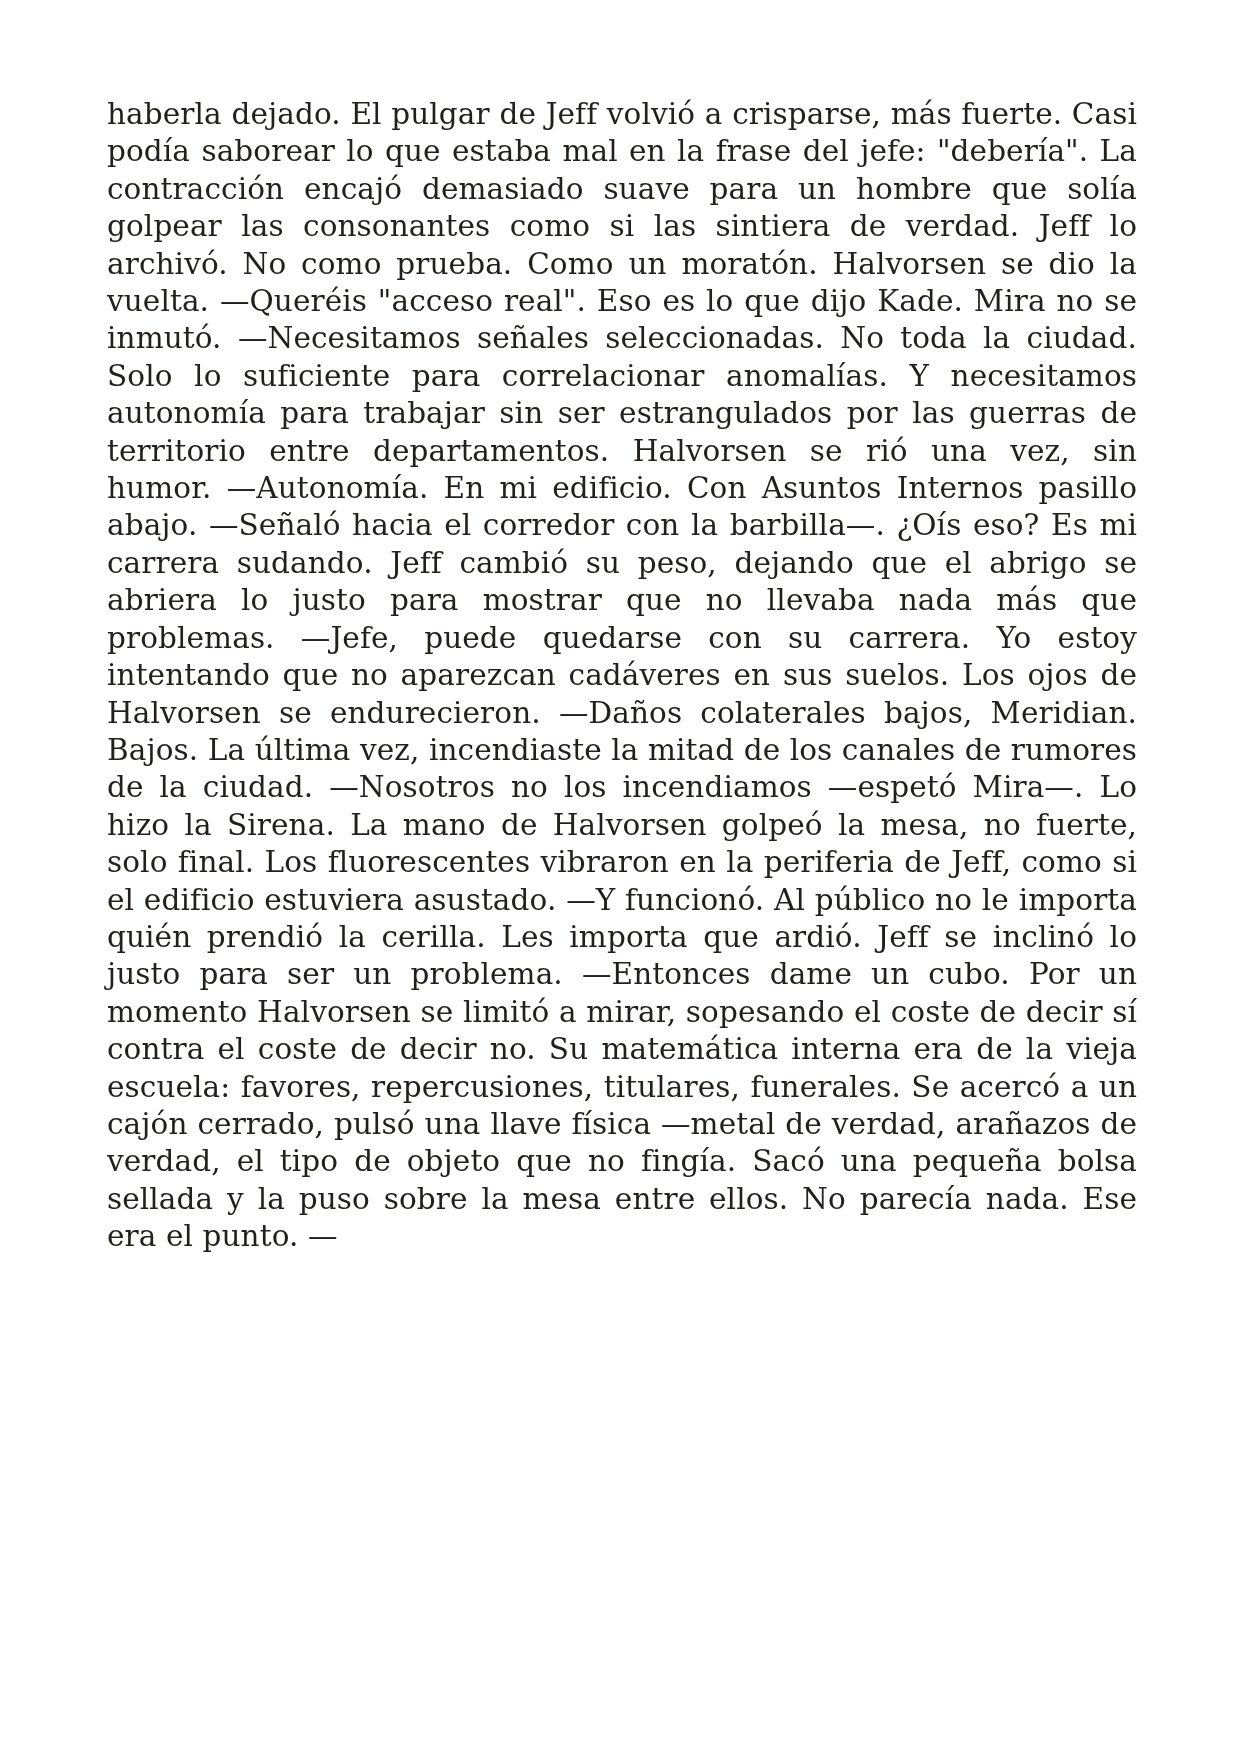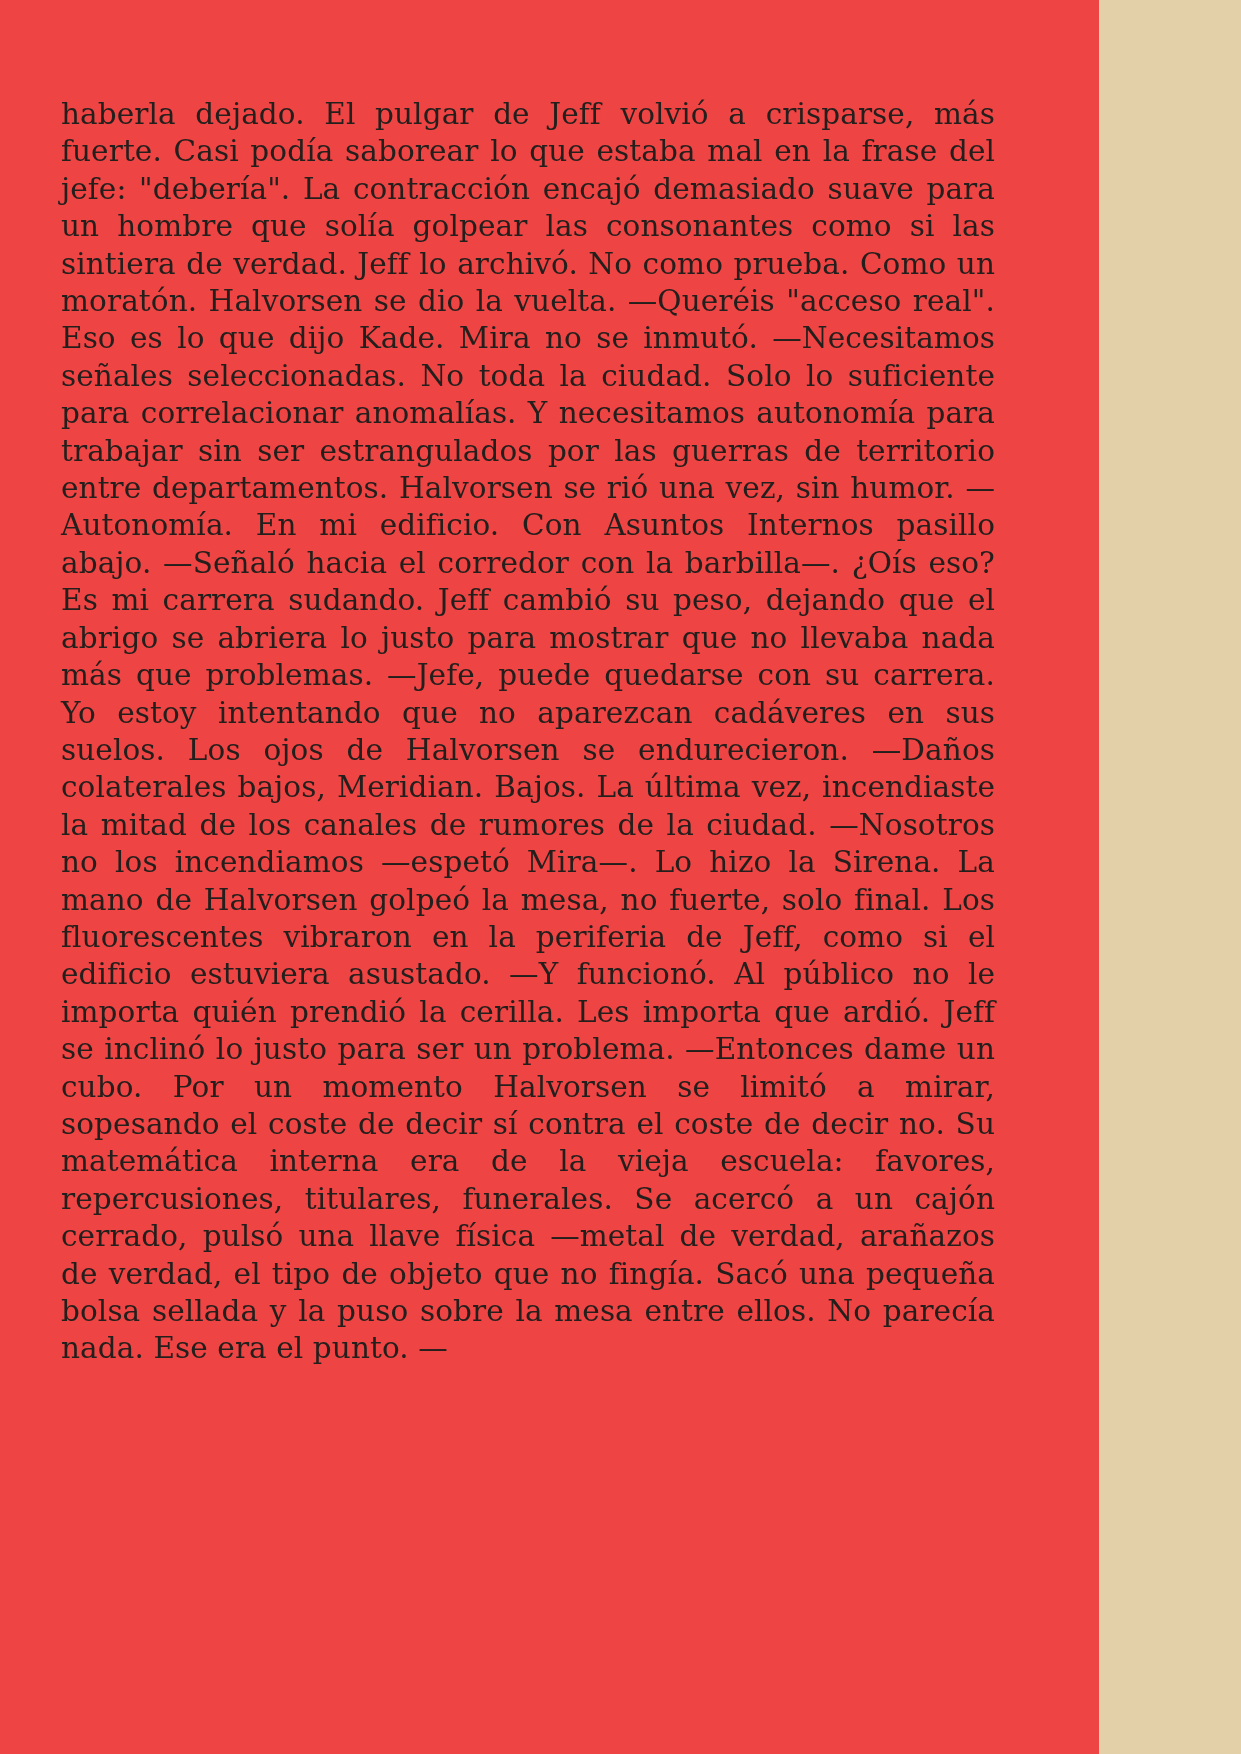--- a/index.html
+++ b/index.html
@@ -8,24 +8,24 @@
   }
   body {
     width: 1241px;
     height: 1754px;
     background: #e3d0a8;
     font-family: "DejaVu Serif", serif;
     overflow: hidden;
   }
   #page {
     box-sizing: border-box;
-    width: 1099px;
+    width: 1241px;
     height: 1754px;
-    background: #ef4444;
-    padding: 96px 104px 0 61px;
+    background: #ffffff;
+    padding: 96px 104px 0 107px;
   }
   #body-text {
     font-family: "DejaVu Serif", serif;
     font-size: 29.5px;
     line-height: 37.4px;
     color: #231f1c;
     text-align: justify;
     text-justify: inter-word;
     margin: 0;
     letter-spacing: 0.1px;

